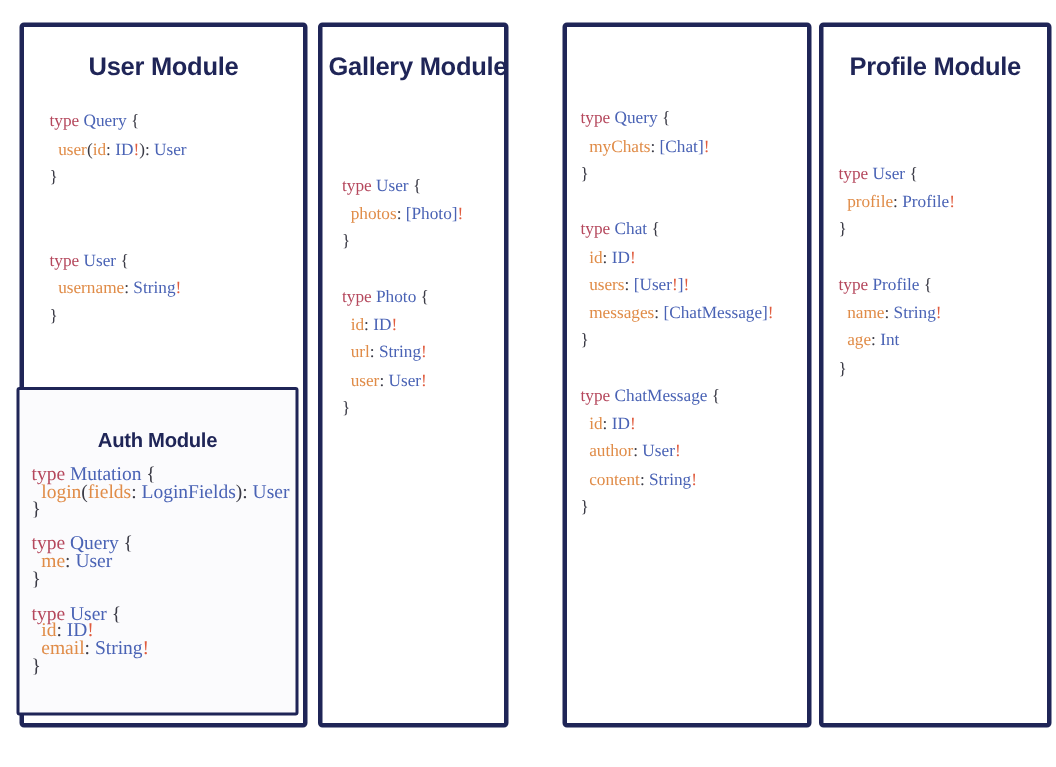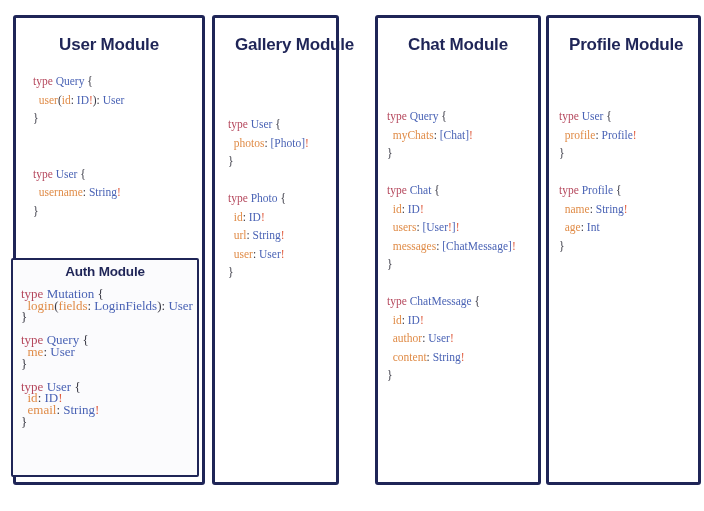--- a/index.html
+++ b/index.html
@@ -32,26 +32,26 @@
   .card-profile { left: 546px; top: 15px; width: 155px; height: 470px; }
 
   .card-title {
     text-align: center;
     font-weight: bold;
     color: #1f2557;
     font-size: 17px;
     letter-spacing: -0.2px;
     margin-top: 17px;
     margin-bottom: 0;
-    padding: 0 20px;
+    padding: 0 4px;
     white-space: nowrap;
   }
   .card-title.small {
     font-size: 13.5px;
-    margin-top: 4px;
+    margin-top: 26px;
   }
 
   .code-area {
     font-family: Liberation Serif, serif;
     font-size: 11.5px;
     line-height: 18.5px;
     white-space: pre;
     color: #3b3b46;
   }
   .code-user    { margin-top: 17px; padding-left: 17px; }
@@ -101,21 +101,20 @@
       <div class="code-area code-auth"><div><span class="t-kw">type </span><span class="t-type">Mutation</span><span class="t-punct"> {</span></div><div><span class="t-punct">  </span><span class="t-field">login</span><span class="t-punct">(</span><span class="t-field">fields</span><span class="t-punct">: </span><span class="t-type">LoginFields</span><span class="t-punct">): </span><span class="t-type">User</span></div><div><span class="t-punct">}</span></div><span class="t-blank"></span><div><span class="t-kw">type </span><span class="t-type">Query</span><span class="t-punct"> {</span></div><div><span class="t-punct">  </span><span class="t-field">me</span><span class="t-punct">: </span><span class="t-type">User</span></div><div><span class="t-punct">}</span></div><span class="t-blank"></span><div><span class="t-kw">type </span><span class="t-type">User</span><span class="t-punct"> {</span></div><div><span class="t-punct">  </span><span class="t-field">id</span><span class="t-punct">: </span><span class="t-type">ID</span><span class="t-bang">!</span></div><div><span class="t-punct">  </span><span class="t-field">email</span><span class="t-punct">: </span><span class="t-type">String</span><span class="t-bang">!</span></div><div><span class="t-punct">}</span></div></div>
     </div>
   </div>
 
   <div class="module-card card-gallery">
     <div class="card-title">Gallery Module</div>
     <div class="code-area code-gallery"><div><span class="t-kw">type </span><span class="t-type">User</span><span class="t-punct"> {</span></div><div><span class="t-punct">  </span><span class="t-field">photos</span><span class="t-punct">: </span><span class="t-type">[Photo]</span><span class="t-bang">!</span></div><div><span class="t-punct">}</span></div><span class="t-blank"></span><div><span class="t-kw">type </span><span class="t-type">Photo</span><span class="t-punct"> {</span></div><div><span class="t-punct">  </span><span class="t-field">id</span><span class="t-punct">: </span><span class="t-type">ID</span><span class="t-bang">!</span></div><div><span class="t-punct">  </span><span class="t-field">url</span><span class="t-punct">: </span><span class="t-type">String</span><span class="t-bang">!</span></div><div><span class="t-punct">  </span><span class="t-field">user</span><span class="t-punct">: </span><span class="t-type">User</span><span class="t-bang">!</span></div><div><span class="t-punct">}</span></div></div>
   </div>
 
   <div class="module-card card-chat">
-    <div class="card-title">Chat Module</div>
     <div class="code-area code-chat"><div><span class="t-kw">type </span><span class="t-type">Query</span><span class="t-punct"> {</span></div><div><span class="t-punct">  </span><span class="t-field">myChats</span><span class="t-punct">: </span><span class="t-type">[Chat]</span><span class="t-bang">!</span></div><div><span class="t-punct">}</span></div><span class="t-blank"></span><div><span class="t-kw">type </span><span class="t-type">Chat</span><span class="t-punct"> {</span></div><div><span class="t-punct">  </span><span class="t-field">id</span><span class="t-punct">: </span><span class="t-type">ID</span><span class="t-bang">!</span></div><div><span class="t-punct">  </span><span class="t-field">users</span><span class="t-punct">: </span><span class="t-type">[User</span><span class="t-bang">!</span><span class="t-type">]</span><span class="t-bang">!</span></div><div><span class="t-punct">  </span><span class="t-field">messages</span><span class="t-punct">: </span><span class="t-type">[ChatMessage]</span><span class="t-bang">!</span></div><div><span class="t-punct">}</span></div><span class="t-blank"></span><div><span class="t-kw">type </span><span class="t-type">ChatMessage</span><span class="t-punct"> {</span></div><div><span class="t-punct">  </span><span class="t-field">id</span><span class="t-punct">: </span><span class="t-type">ID</span><span class="t-bang">!</span></div><div><span class="t-punct">  </span><span class="t-field">author</span><span class="t-punct">: </span><span class="t-type">User</span><span class="t-bang">!</span></div><div><span class="t-punct">  </span><span class="t-field">content</span><span class="t-punct">: </span><span class="t-type">String</span><span class="t-bang">!</span></div><div><span class="t-punct">}</span></div></div>
   </div>
 
   <div class="module-card card-profile">
     <div class="card-title">Profile Module</div>
     <div class="code-area code-profile"><div><span class="t-kw">type </span><span class="t-type">User</span><span class="t-punct"> {</span></div><div><span class="t-punct">  </span><span class="t-field">profile</span><span class="t-punct">: </span><span class="t-type">Profile</span><span class="t-bang">!</span></div><div><span class="t-punct">}</span></div><span class="t-blank"></span><div><span class="t-kw">type </span><span class="t-type">Profile</span><span class="t-punct"> {</span></div><div><span class="t-punct">  </span><span class="t-field">name</span><span class="t-punct">: </span><span class="t-type">String</span><span class="t-bang">!</span></div><div><span class="t-punct">  </span><span class="t-field">age</span><span class="t-punct">: </span><span class="t-type">Int</span></div><div><span class="t-punct">}</span></div></div>
   </div>
 
 </div>
 

